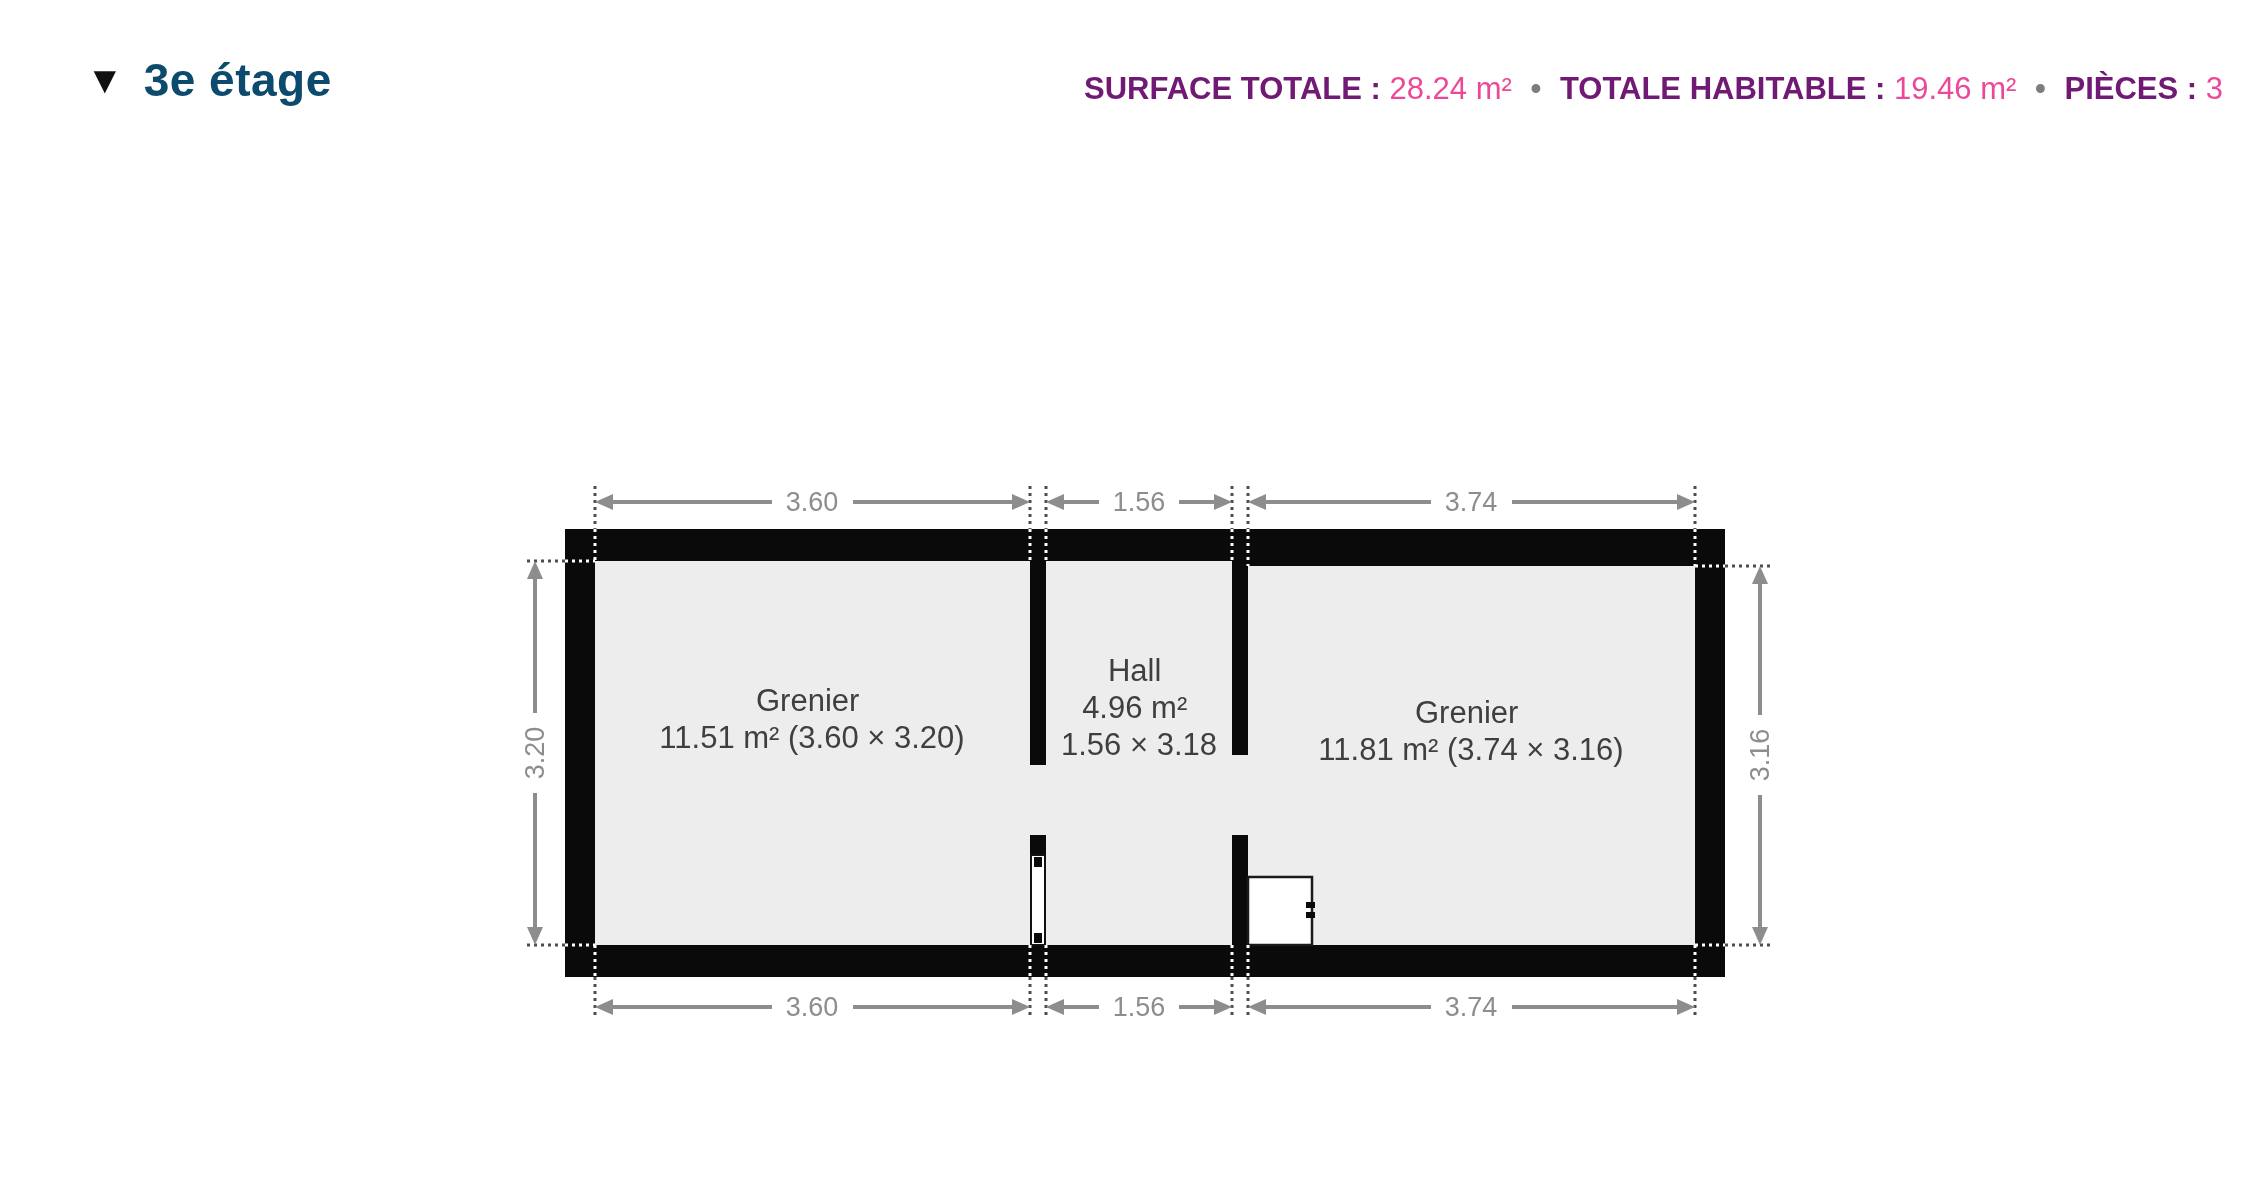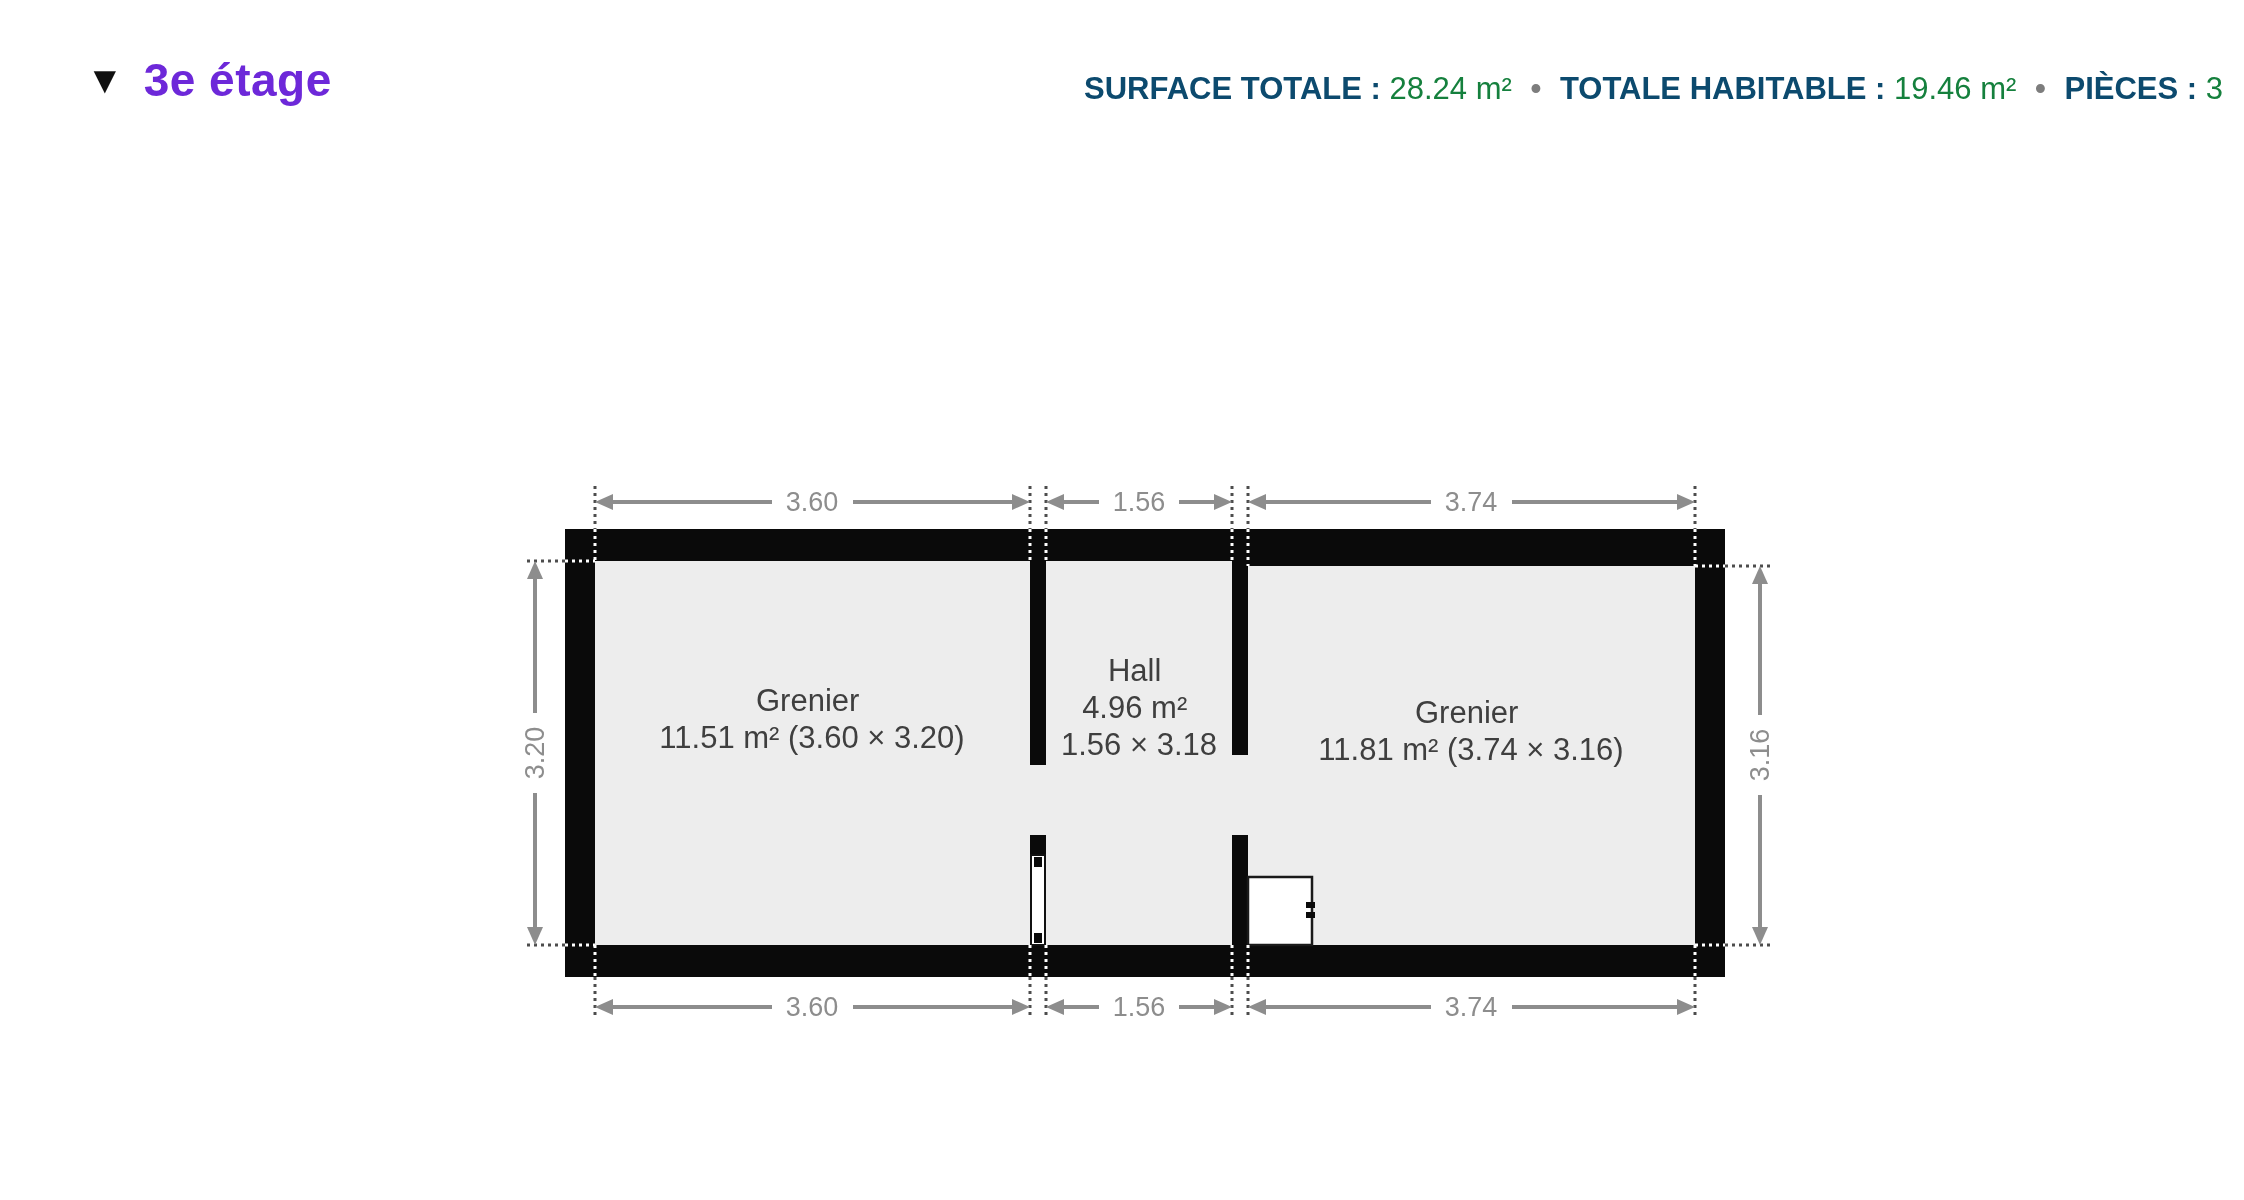--- a/index.html
+++ b/index.html
@@ -27,34 +27,34 @@
   }
   .tri-icon {
     font-size: 38px;
     line-height: 38px;
     color: #101010;
   }
   .floor-title {
     font-size: 46px;
     line-height: 48px;
     font-weight: bold;
-    color: #6d28d9;
+    color: #0c4a6e;
     letter-spacing: 0.5px;
   }
   
   .floor-stats {
     position: absolute;
     right: 21px;
     top: 72px;
     font-size: 31px;
     line-height: 34px;
     white-space: nowrap;
   }
-  .s-label { color: #0c4a6e; font-weight: bold; }
-  .s-value { color: #15803d; font-weight: normal; }
+  .s-label { color: #701a75; font-weight: bold; }
+  .s-value { color: #ec4899; font-weight: normal; }
   .s-sep   { color: #7d7d7d; font-weight: bold; padding: 0 10px; }
   
   svg { display: block; }
   .room-label {
     font-size: 31px;
     fill: #3f3f3f;
     text-anchor: middle;
   }
   .dim-label {
     font-size: 27px;

